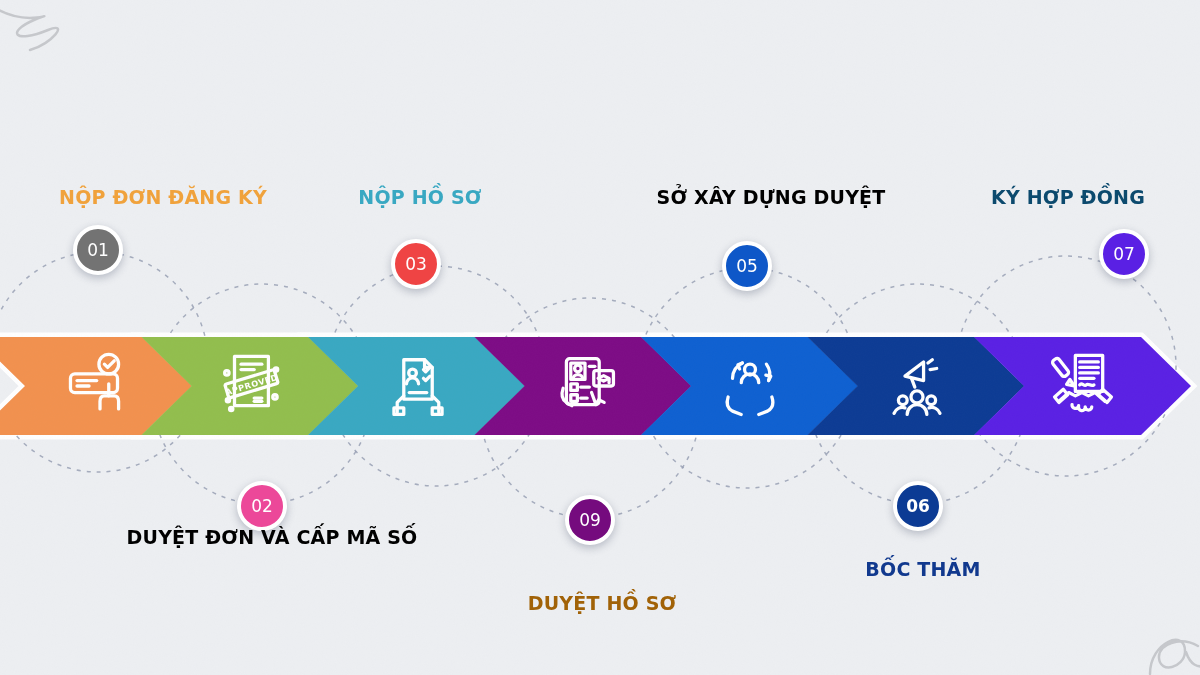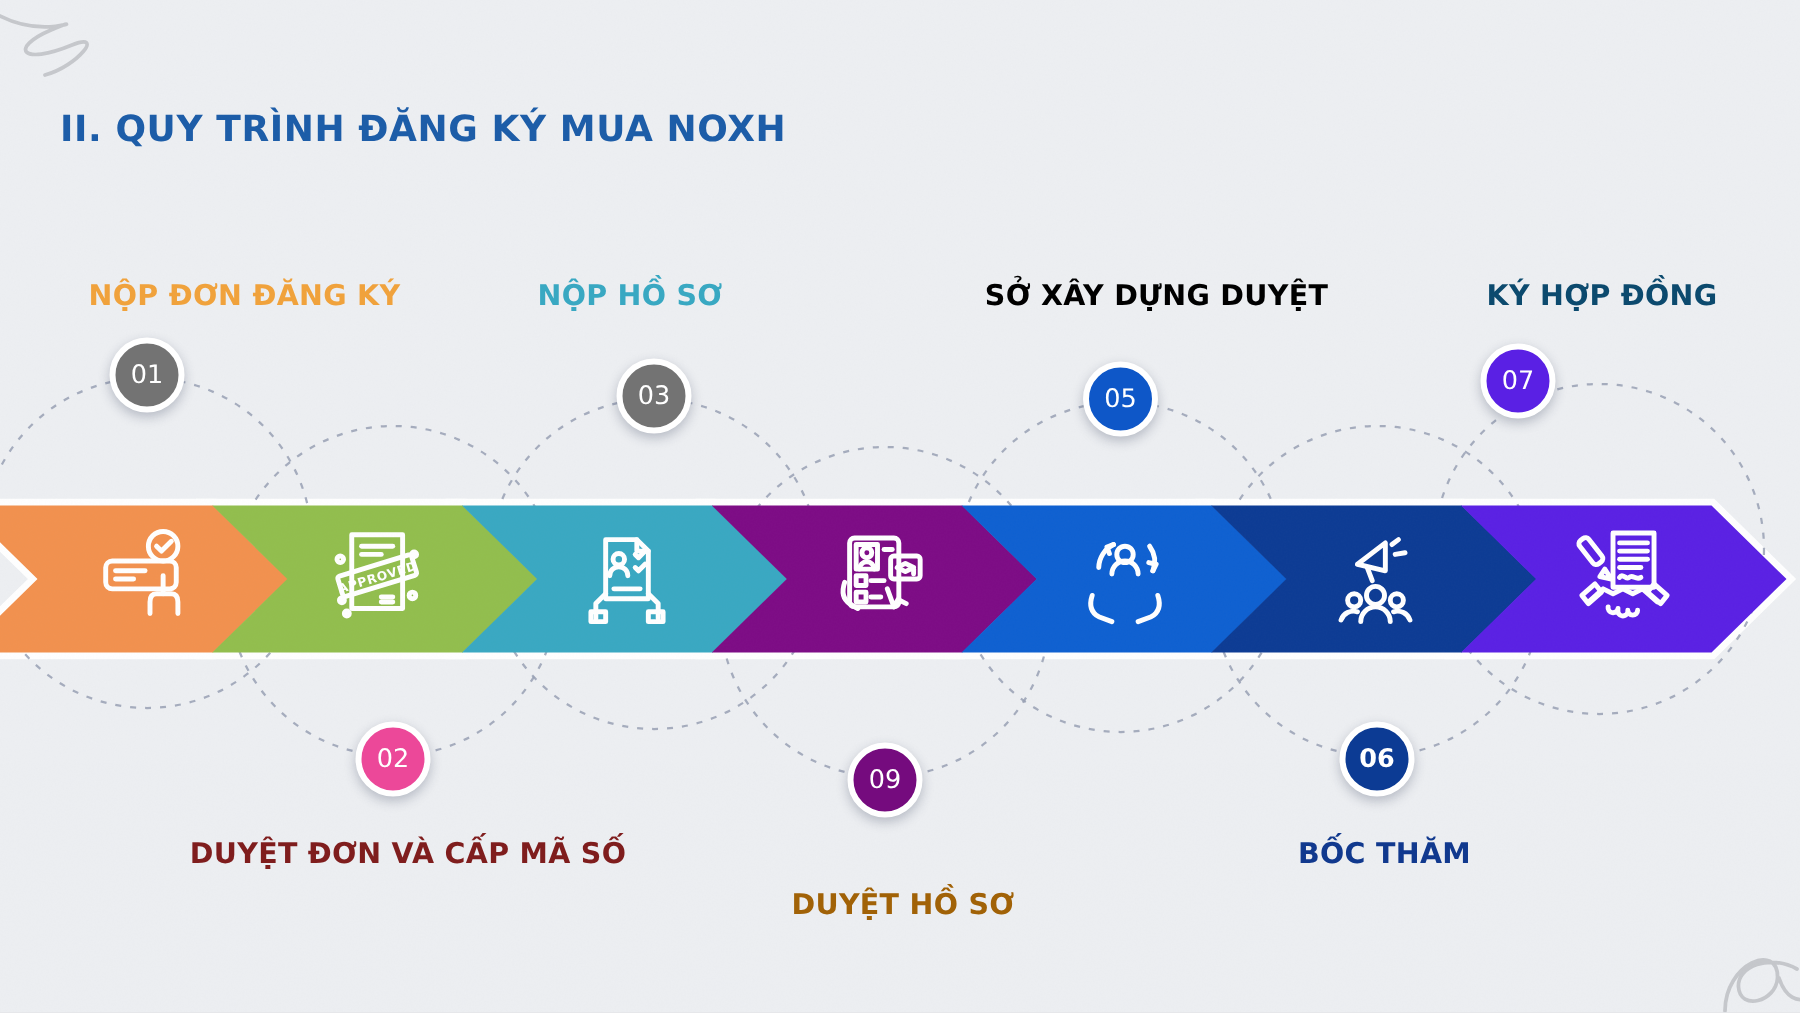--- a/index.html
+++ b/index.html
@@ -20,21 +20,20 @@
   .step-label{
     position:absolute;transform:translateX(-50%);
     font-weight:bold;font-size:19px;letter-spacing:.2px;white-space:nowrap;
   }
 </style>
 </head>
 <body>
 
 <div class="stage" id="stage" style="background: rgb(237, 239, 242);">
 
-  <h1 class="title" id="title" style="color: rgb(27, 92, 168);">II. QUY TRÌNH ĐĂNG KÝ MUA NOXH</h1>
 
   <svg class="scene" id="scene" viewBox="0 0 1200 675">
     <defs>
       <filter id="grain">
         <feTurbulence type="fractalNoise" baseFrequency="0.9" numOctaves="2" result="n"></feTurbulence>
         <feColorMatrix in="n" type="matrix" values="0 0 0 0 0.4  0 0 0 0 0.4  0 0 0 0 0.45  0 0 0 0.6 0"></feColorMatrix>
       </filter>
 
       <symbol id="sym-icon-0" viewBox="0 0 64 64">
         <g stroke="#fff" fill="none" stroke-width="3" stroke-linecap="round" stroke-linejoin="round">
@@ -190,38 +189,38 @@
     <rect width="1200" height="675" filter="url(#grain)" opacity="0.05"></rect>
   </svg>
 
   <div id="badges">
       <div class="badge" style="left: 73px; top: 225px; background: #737373;">
         <span>01</span>
       </div>
       <div class="badge" style="left: 237px; top: 481px; background: #ec4899;">
         <span>02</span>
       </div>
-      <div class="badge" style="left: 411px; top: 239px; background: #737373;">
+      <div class="badge" style="left: 391px; top: 239px; background: #ef4444;">
         <span>03</span>
       </div>
       <div class="badge" style="left: 565px; top: 495px; background: rgb(117, 11, 126);">
         <span>09</span>
       </div>
       <div class="badge" style="left: 722px; top: 241px; background: rgb(14, 87, 200);">
         <span>05</span>
       </div>
       <div class="badge" style="left: 893px; top: 481px; background: rgb(12, 59, 148); font-weight: bold;">
         <span>06</span>
       </div>
-      <div class="badge" style="left: 987px; top: 229px; background: rgb(90, 32, 228);">
+      <div class="badge" style="left: 1099px; top: 229px; background: rgb(90, 32, 228);">
         <span>07</span>
       </div>
     </div>
   <div id="labels">
       <div class="step-label" style="left: 123px; top: 186px; color: rgb(240, 162, 60); margin-left: 40px;">NỘP ĐƠN ĐĂNG KÝ</div>
-      <div class="step-label" style="left: 272px; top: 558px; color: #7f1d1d;">DUYỆT ĐƠN VÀ CẤP MÃ SỐ</div>
+      <div class="step-label" style="left: 272px; top: 526px; color: #000000;">DUYỆT ĐƠN VÀ CẤP MÃ SỐ</div>
       <div class="step-label" style="left: 420px; top: 186px; color: rgb(57, 168, 194);">NỘP HỒ SƠ</div>
       <div class="step-label" style="left: 602px; top: 592px; color: #a16207;">DUYỆT HỒ SƠ</div>
       <div class="step-label" style="left: 771px; top: 186px; color: #000000;">SỞ XÂY DỰNG DUYỆT</div>
       <div class="step-label" style="left: 923px; top: 558px; color: rgb(17, 57, 142);">BỐC THĂM</div>
       <div class="step-label" style="left: 1068px; top: 186px; color: #0c4a6e;">KÝ HỢP ĐỒNG</div>
     </div>
 </div>
 
 </body></html>

